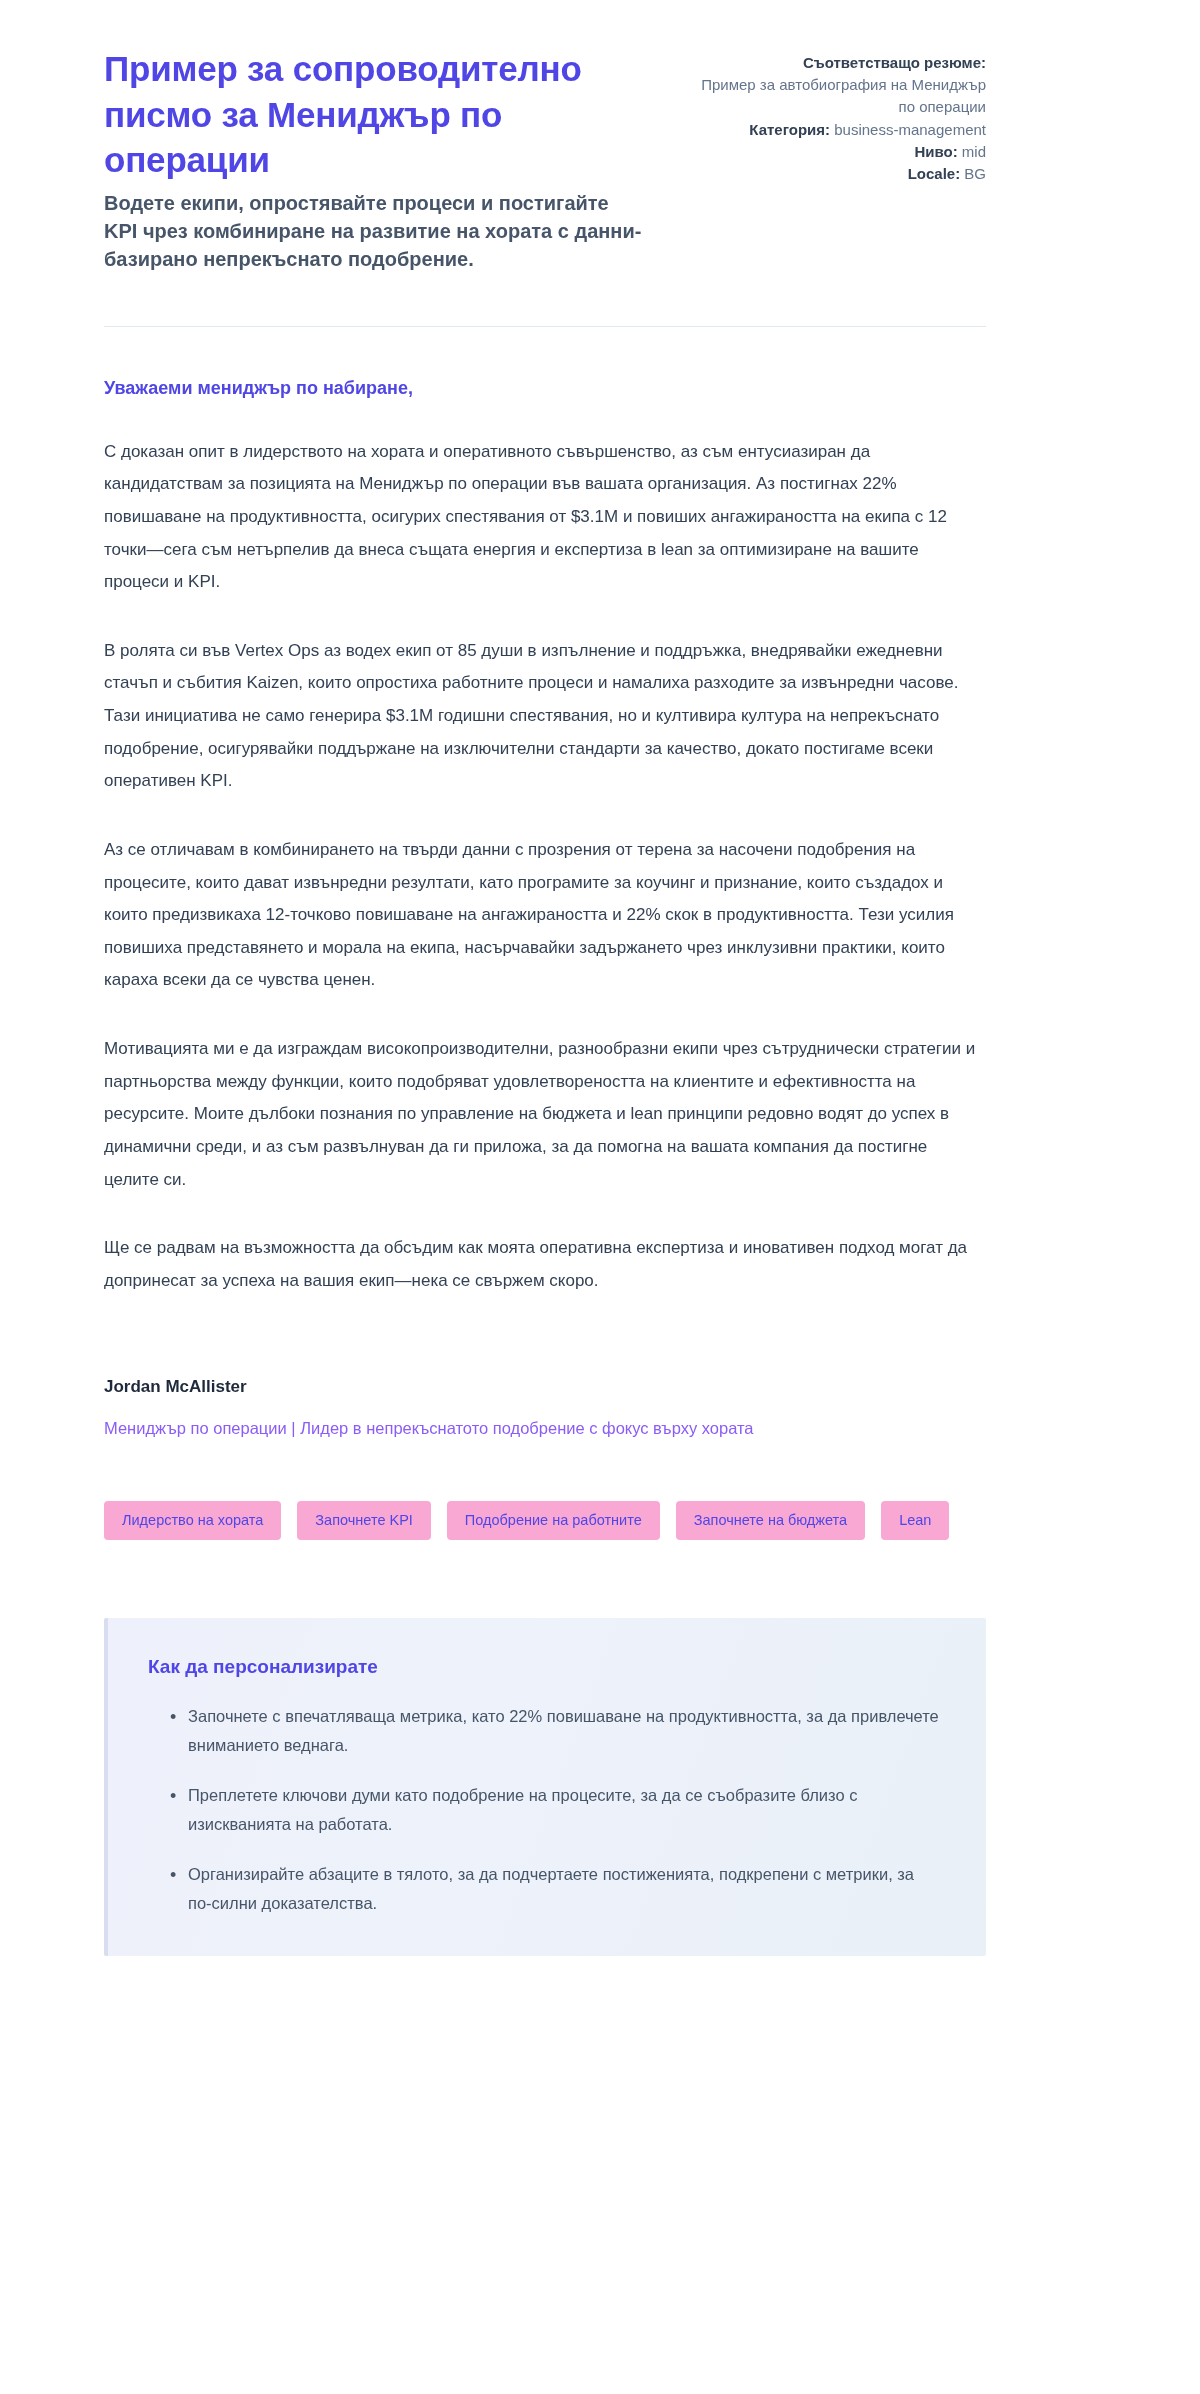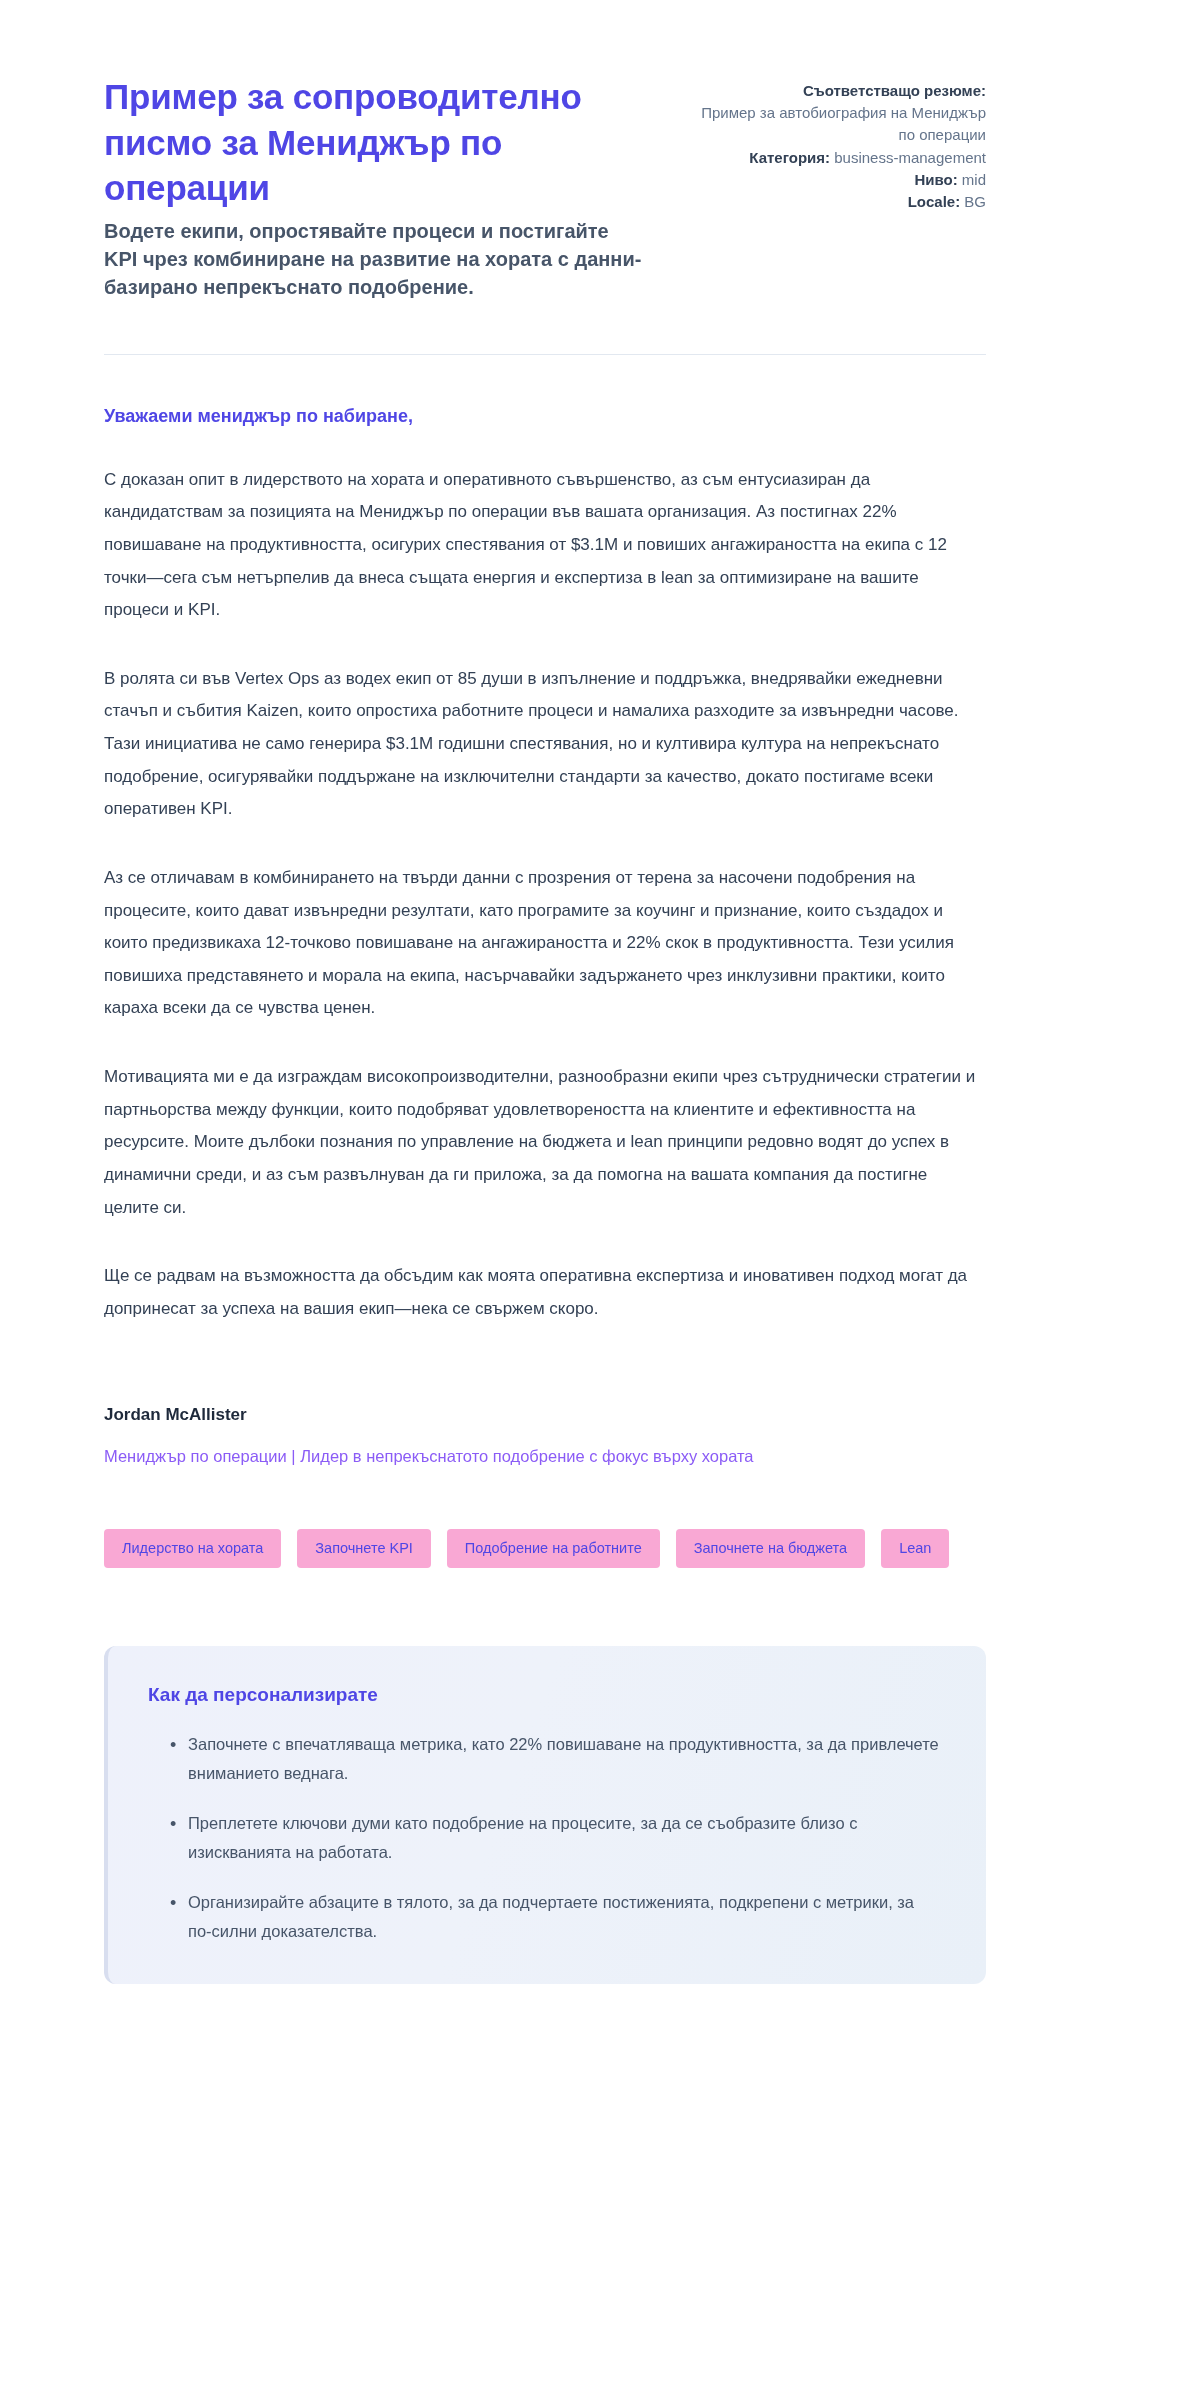--- a/index.html
+++ b/index.html
@@ -11,21 +11,21 @@
   }
   body {
     width: 1200px;
     min-height: 2394px;
     font-family: "Liberation Sans", "DejaVu Sans", sans-serif;
     color: #334155;
     -webkit-font-smoothing: antialiased;
   }
   .page {
     width: 1048px;
-    padding: 74px 62px 60px 104px;
+    padding: 46px 62px 60px 104px;
   }
 
   
   .header {
     display: flex;
     align-items: flex-start;
     justify-content: space-between;
     gap: 40px;
   }
   .header-left {
@@ -124,21 +124,21 @@
     padding: 12px 18px;
     border-radius: 4px;
     white-space: nowrap;
   }
 
   
   .callout {
     margin-top: 78px;
     background: linear-gradient(110deg, #eef1fb 0%, #eef2fa 45%, #e9f0f8 100%);
     border-left: 4px solid #d8deef;
-    border-radius: 12px;
+    border-radius: 2px;
     padding: 36px 44px 38px 40px;
   }
   .callout-title {
     margin: 0 0 22px 0;
     font-size: 19px;
     font-weight: 700;
     color: #4f46e5;
     line-height: 1.4;
   }
   .callout-list {

